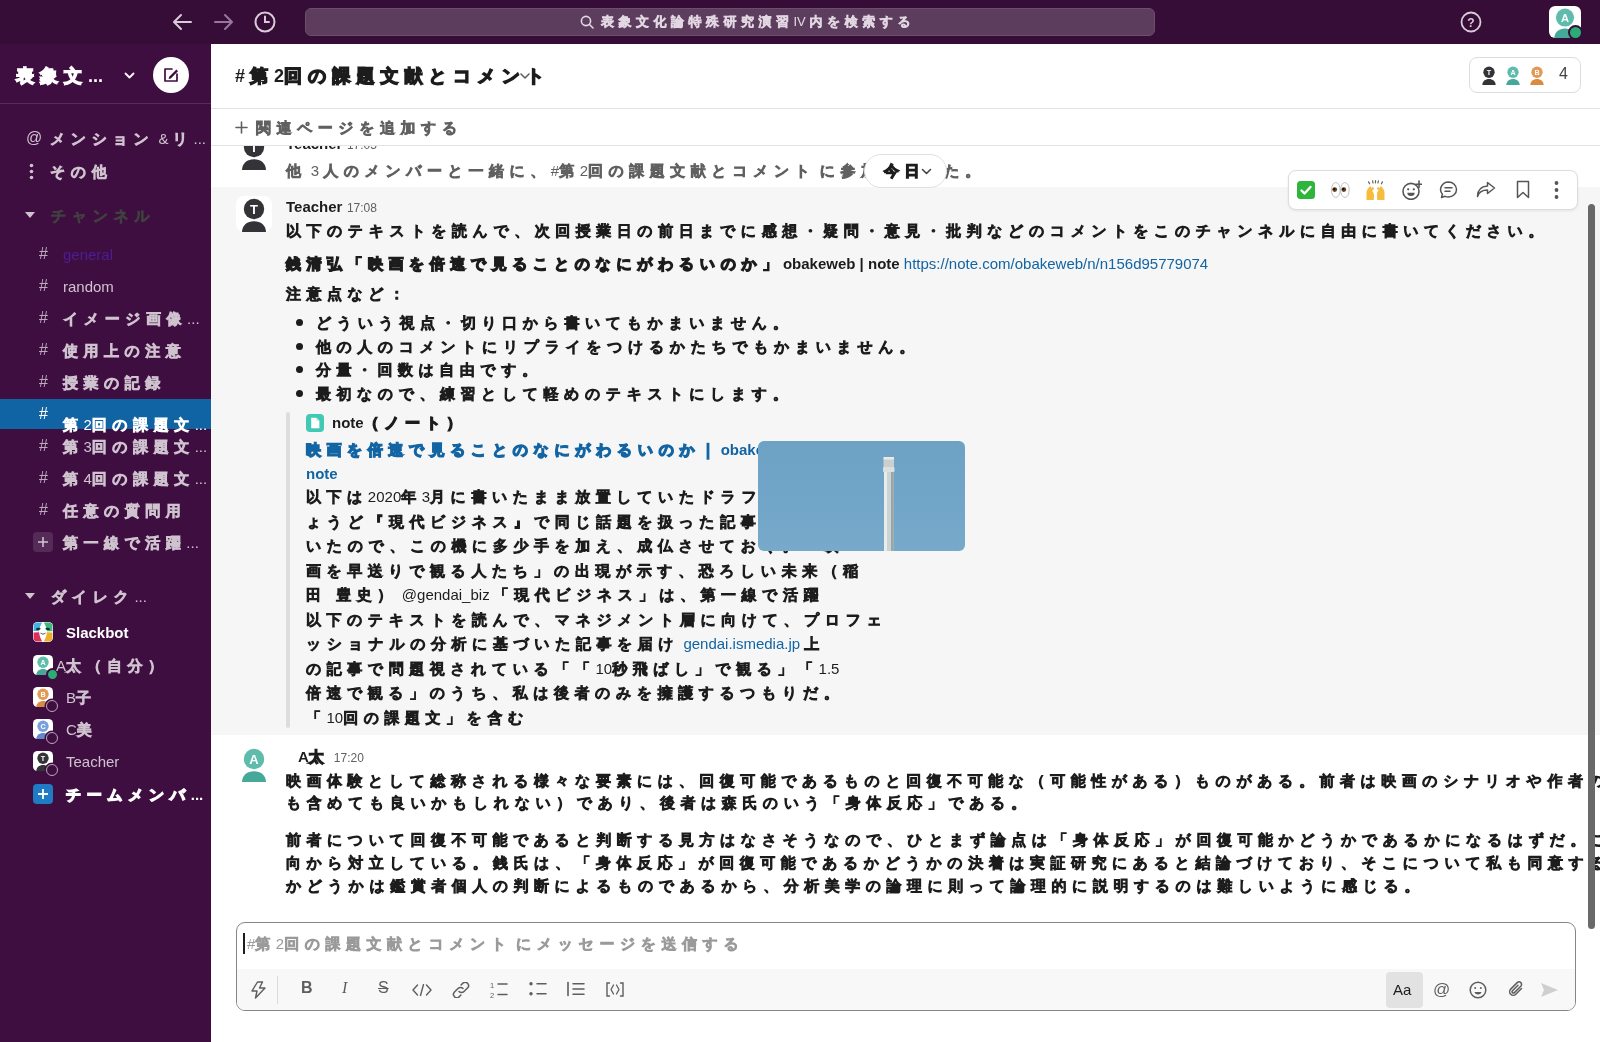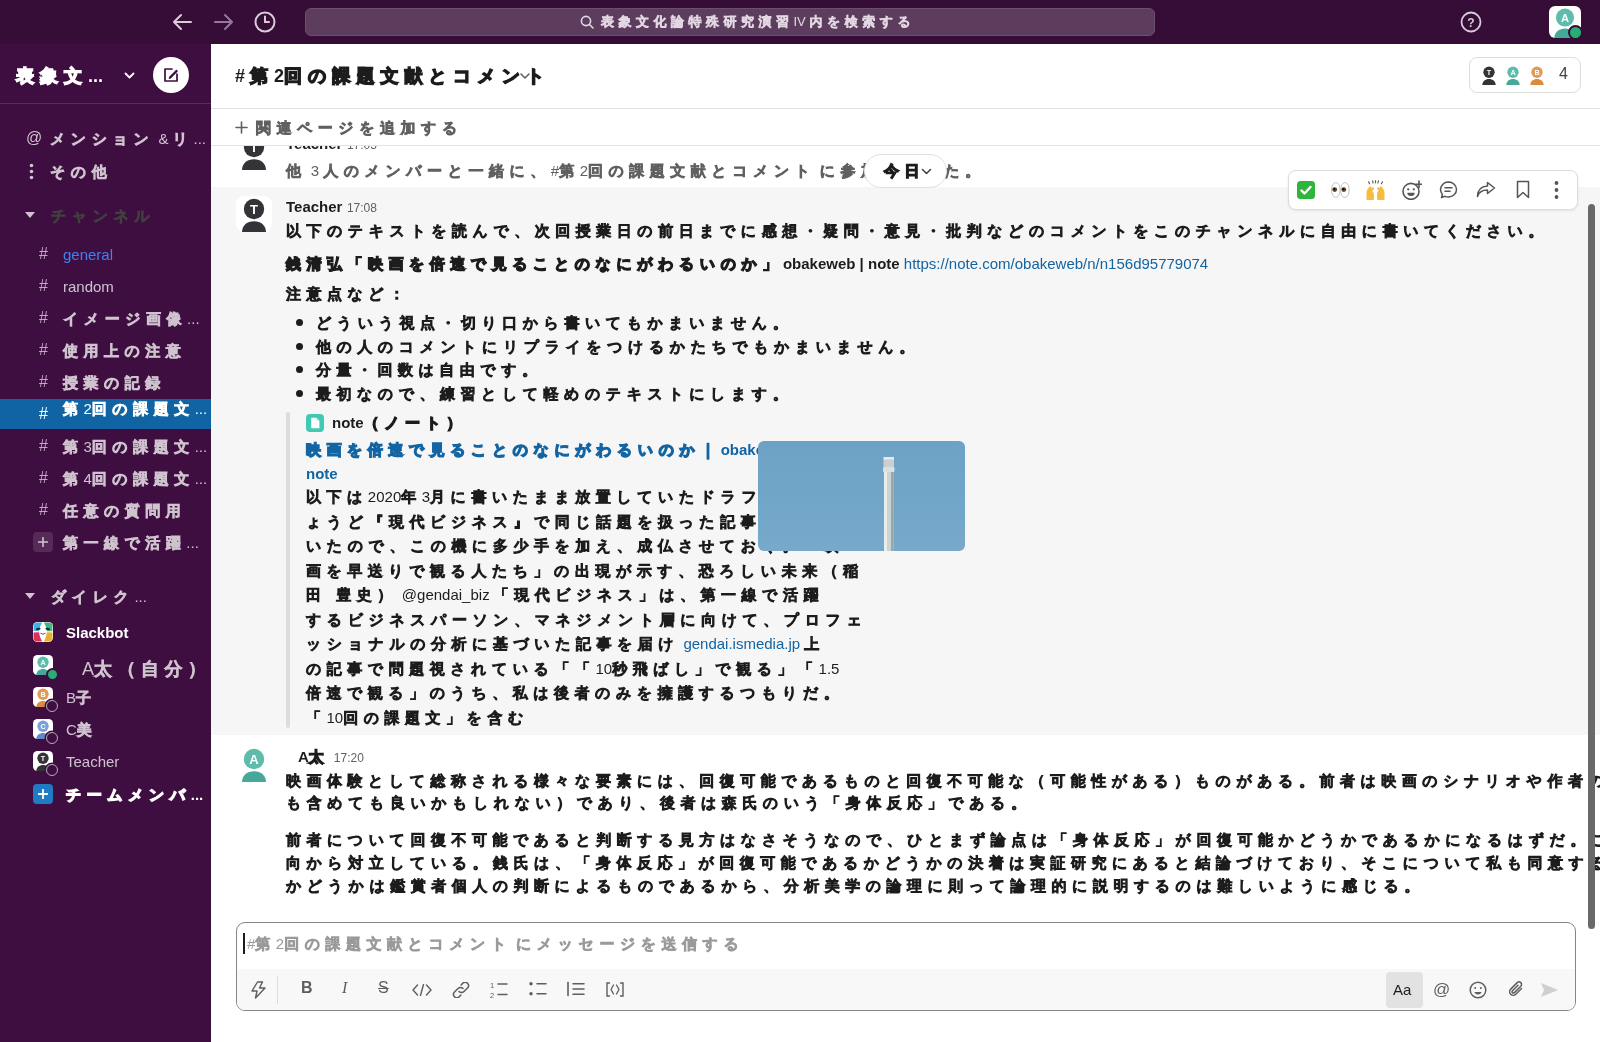--- a/index.html
+++ b/index.html
@@ -70,32 +70,32 @@
       <circle cx="2.5" cy="14.5" r="1.8" fill="#cfc3cf"></circle>
     </svg>
 <div class="a" style="left:50px;top:163px;font-size:15px;color:#cfc3cf"><span class="j">その他</span></div>
 
 <svg class="a" style="left:25px;top:211px" width="10" height="8" viewBox="0 0 10 8">
       <path d="M0 1 h10 l-5 6z" fill="#cfc3cf"></path>
     </svg>
 <div class="a" style="left:51px;top:207px;font-size:15px;color:#404040"><span class="j">チャンネル</span></div>
 
 <div class="a" style="left:39px;top:245px;font-size:16px;color:#bcabbc">#</div>
-<div class="a" style="left:63px;top:246px;font-size:15px;color:#3b82f6">general</div>
+<div class="a" style="left:63px;top:246px;font-size:15px;color:#4c1d95">general</div>
 <div class="a" style="left:39px;top:277px;font-size:16px;color:#bcabbc">#</div>
 <div class="a" style="left:63px;top:278px;font-size:15px;color:#cfc3cf">random</div>
 <div class="a" style="left:39px;top:309px;font-size:16px;color:#bcabbc">#</div>
 <div class="a" style="left:63px;top:310px;font-size:15px;color:#cfc3cf"><span class="j">イメージ画像</span>...</div>
 <div class="a" style="left:39px;top:341px;font-size:16px;color:#bcabbc">#</div>
 <div class="a" style="left:63px;top:342px;font-size:15px;color:#cfc3cf"><span class="j">使用上の注意</span></div>
 <div class="a" style="left:39px;top:373px;font-size:16px;color:#bcabbc">#</div>
 <div class="a" style="left:63px;top:374px;font-size:15px;color:#cfc3cf"><span class="j">授業の記録</span></div>
 <div class="a" style="left:0;top:399px;width:211px;height:30px;background:#1164a3"></div>
 <div class="a" style="left:39px;top:405px;font-size:16px;color:#fff">#</div>
-<div class="a" style="left:63px;top:400px;font-size:15px;color:#fff"><span class="j">第</span>2<span class="j">回の課題文</span>...</div>
+<div class="a" style="left:63px;top:416px;font-size:15px;color:#fff"><span class="j">第</span>2<span class="j">回の課題文</span>...</div>
 <div class="a" style="left:39px;top:437px;font-size:16px;color:#bcabbc">#</div>
 <div class="a" style="left:63px;top:438px;font-size:15px;color:#cfc3cf"><span class="j">第</span>3<span class="j">回の課題文</span>...</div>
 <div class="a" style="left:39px;top:469px;font-size:16px;color:#bcabbc">#</div>
 <div class="a" style="left:63px;top:470px;font-size:15px;color:#cfc3cf"><span class="j">第</span>4<span class="j">回の課題文</span>...</div>
 <div class="a" style="left:39px;top:501px;font-size:16px;color:#bcabbc">#</div>
 <div class="a" style="left:63px;top:502px;font-size:15px;color:#cfc3cf"><span class="j">任意の質問用</span></div>
 <div class="a" style="left:33px;top:532px;width:20px;height:20px;border-radius:4px;background:rgba(207,195,207,0.16)"></div>
 <svg class="a" style="left:38px;top:537px" width="10" height="10" viewBox="0 0 10 10">
       <path d="M5 0.5 V9.5 M0.5 5 H9.5" stroke="#cfc3cf" stroke-width="1.6" stroke-linecap="round"></path>
     </svg>
@@ -117,21 +117,21 @@
       <path d="M14 20.5 q4 3.5 8 0" stroke="#44484c" stroke-width="1.6" fill="none" stroke-linecap="round"></path>
     </svg>
 <div class="a" style="left:66px;top:624px;font-size:15px;font-weight:bold;color:#fff">Slackbot</div>
 <svg class="a" style="left:33px;top:655px" width="20" height="20" viewBox="0 0 36 36">
       <rect width="36" height="36" rx="8" fill="#fff"></rect>
       <circle cx="18" cy="13" r="10.2" fill="#5fbcac"></circle>
       <text x="18" y="18" font-size="13" font-weight="bold" fill="#fff" text-anchor="middle">A</text>
       <path d="M6 36 c0-6.8 5.4-10.8 12-10.8 s12 4 12 10.8 z" fill="#46a899"></path>
     </svg>
 <div class="a" style="left:46px;top:668px;width:13px;height:13px;border-radius:50%;background:#2bac76;border:2px solid #3f0e40"></div>
-<div class="a" style="left:82px;top:657px;font-size:18px;color:#cfc3cf">A<span class="j">太（自分）</span></div>
+<div class="a" style="left:56px;top:657px;font-size:15px;color:#cfc3cf">A<span class="j">太（自分）</span></div>
 <svg class="a" style="left:33px;top:687px" width="20" height="20" viewBox="0 0 36 36">
       <rect width="36" height="36" rx="8" fill="#fff"></rect>
       <circle cx="18" cy="13" r="10.2" fill="#e09a56"></circle>
       <text x="18" y="18" font-size="13" font-weight="bold" fill="#fff" text-anchor="middle">B</text>
       <path d="M6 36 c0-6.8 5.4-10.8 12-10.8 s12 4 12 10.8 z" fill="#db8b3f"></path>
     </svg>
 <div class="a" style="left:46px;top:700px;width:12px;height:12px;border-radius:50%;background:#3f0e40;border:1.8px solid #b9a8b9;box-shadow:0 0 0 1.5px #3f0e40"></div>
 <div class="a" style="left:66px;top:689px;font-size:15px;color:#cfc3cf">B<span class="j">子</span></div>
 <svg class="a" style="left:33px;top:719px" width="20" height="20" viewBox="0 0 36 36">
       <rect width="36" height="36" rx="8" fill="#fff"></rect>
@@ -226,21 +226,21 @@
       <path d="M5.2 3.8 h5.2 l3 3 V14.2 h-8.2 z" fill="#fff"></path>
       <path d="M10.4 3.8 v3 h3 z" fill="#b7ece2"></path>
     </svg>
 <div class="a txt" style="left:332px;top:412px;height:22px;line-height:22px;font-weight:bold">note<span class="j">（ノート）</span></div>
 <div class="a" style="left:306px;top:438px;height:48px;line-height:24px;font-size:15px;font-weight:bold;color:#1264a3"><span class="j">映画を倍速で見ることのなにがわるいのか｜</span>obakeweb<span class="j">｜</span><br>note</div>
 <div class="a txt" style="left:306px;top:485px;line-height:24.5px"><span class="j">以下は</span>2020<span class="j">年</span>3<span class="j">月に書いたまま放置していたドラフトだ。ち</span><br>
 <span class="j">ょうど『現代ビジネス』で同じ話題を扱った記事がバズって</span><br>
 <span class="j">いたので、この機に多少手を加え、成仏させておく。「映</span><br>
 <span class="j">画を早送りで観る人たち」の出現が示す、恐ろしい未来（稲</span><br>
 <span class="j">田 豊史）</span> @gendai_biz <span class="j">「現代ビジネス」は、第一線で活躍</span><br>
-<span class="j">するビジネスパーソン、マネジメント層に向けて、プロフェ</span><br>
+<span class="j">以下のテキストを読んで、マネジメント層に向けて、プロフェ</span><br>
 <span class="j">ッショナルの分析に基づいた記事を届け</span> <span style="color:#1264a3">gendai.ismedia.jp</span> <span class="j">上</span><br>
 <span class="j">の記事で問題視されている「「</span>10<span class="j">秒飛ばし」で観る」「</span>1.5<br>
 <span class="j">倍速で観る」のうち、私は後者のみを擁護するつもりだ。</span><br>
 <span class="j">「</span>10<span class="j">回の課題文」を含む</span></div>
 
 <svg class="a" style="left:758px;top:441px;border-radius:6px" width="207" height="110" viewBox="0 0 207 110">
       <defs>
         <linearGradient id="sky" x1="0" y1="0" x2="0" y2="1">
           <stop offset="0" stop-color="#6da2c5"></stop>
           <stop offset="1" stop-color="#76a9ca"></stop>

